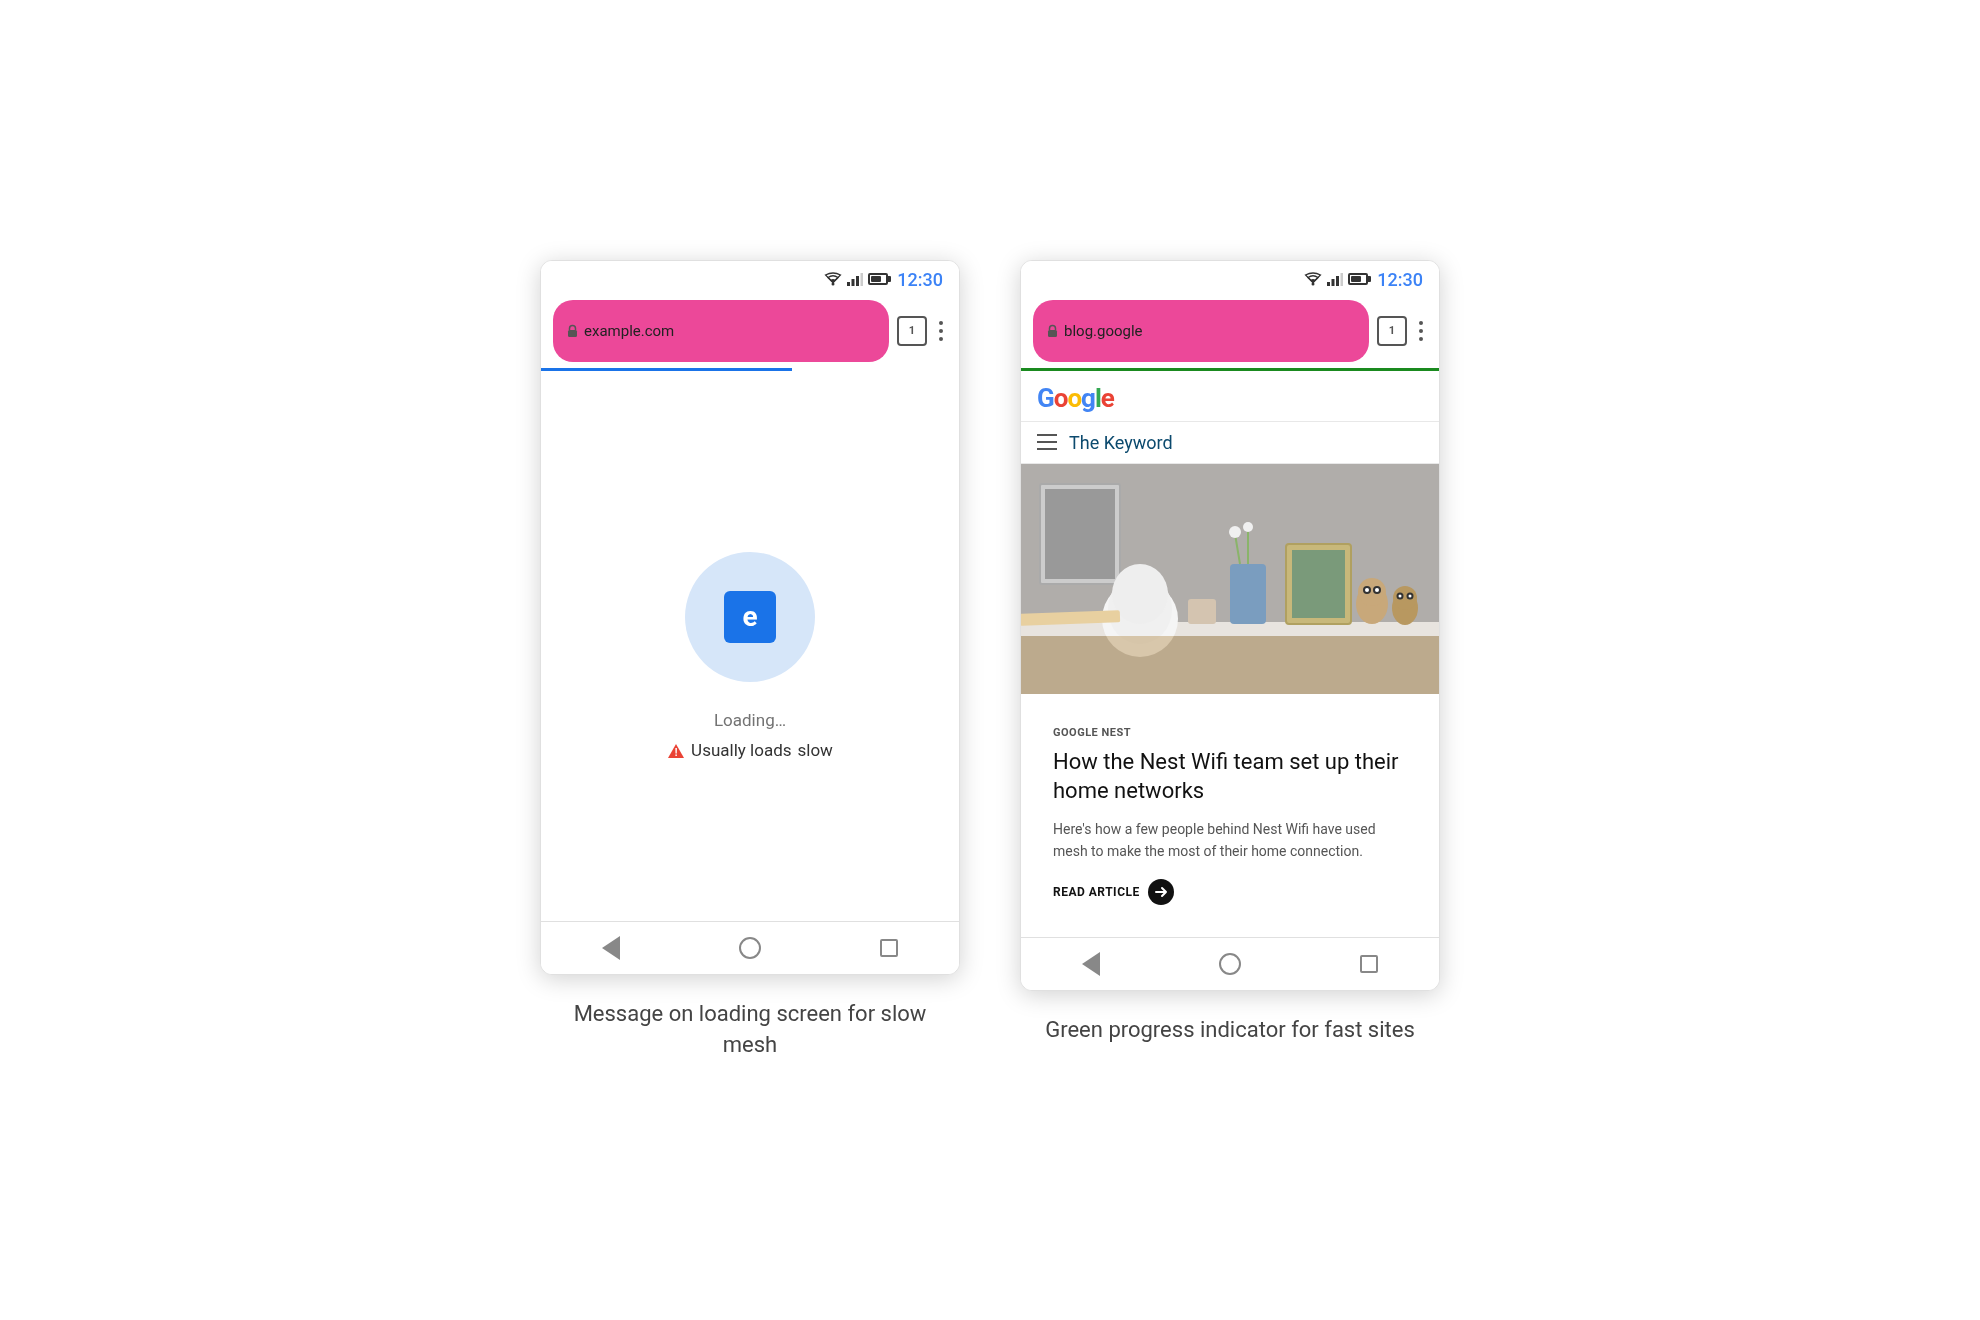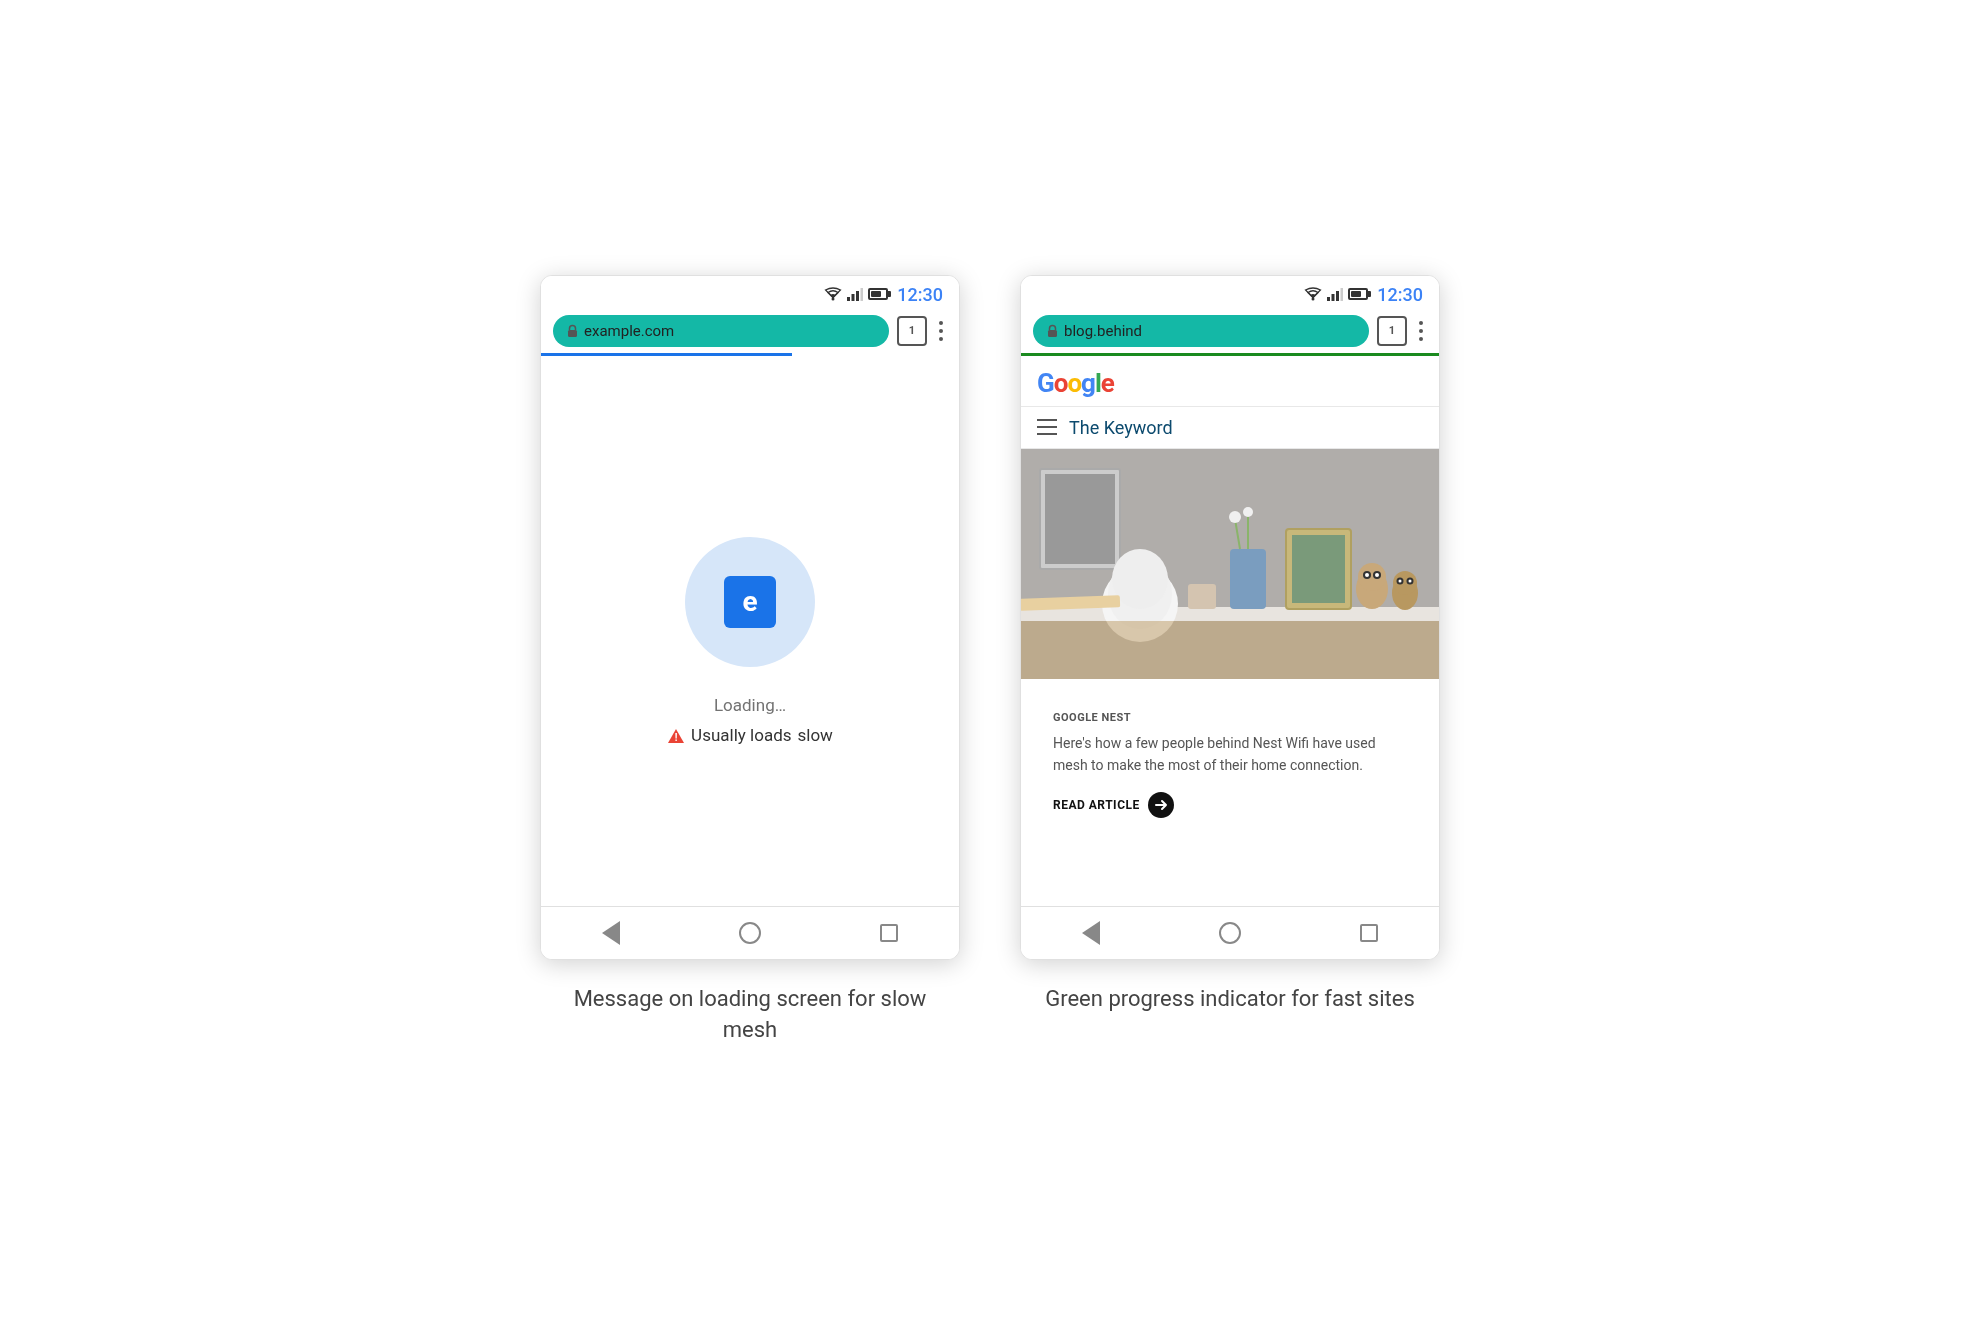--- a/index.html
+++ b/index.html
@@ -109,23 +109,23 @@
 
     .address-bar-row {
       display: flex;
       align-items: center;
       gap: 8px;
       margin-bottom: 6px;
     }
 
     .address-bar {
       flex: 1;
-      background: #14b8a6;
+      background: #ec4899;
       border-radius: 20px;
-      padding: 7px 14px;
+      padding: 22px 14px;
       display: flex;
       align-items: center;
       gap: 6px;
     }
 
     .lock-icon {
       font-size: 12px;
       color: #555;
     }
 
@@ -520,21 +520,21 @@
 
       <div class="chrome-bar">
         <div class="address-bar-row">
           <div class="address-bar">
             <span class="lock-icon">
               <svg width="11" height="14" viewBox="0 0 11 14">
                 <rect x="1" y="6" width="9" height="7" rx="1.5" fill="#555"></rect>
                 <path d="M2.5 6V4.5a3 3 0 0 1 6 0V6" fill="none" stroke="#555" stroke-width="1.5"></path>
               </svg>
             </span>
-            <span class="address-text">blog.behind</span>
+            <span class="address-text">blog.google</span>
           </div>
           <div class="tab-btn">
             <span>1</span>
           </div>
           <div class="menu-dots">
             <div class="menu-dot"></div>
             <div class="menu-dot"></div>
             <div class="menu-dot"></div>
           </div>
         </div>
@@ -605,20 +605,21 @@
 
               <rect x="0" y="172" width="420" height="58" fill="#c4a87a" opacity="0.6"></rect>
 
               <rect x="0" y="148" width="100" height="12" rx="2" fill="#e8d0a0" transform="rotate(-2, 50, 154)"></rect>
             </svg>
           </div>
         </div>
 
         <div class="blog-text-area">
           <div class="blog-category">GOOGLE NEST</div>
+          <div class="blog-title">How the Nest Wifi team set up their home networks</div>
           <div class="blog-excerpt">Here's how a few people behind Nest Wifi have used mesh to make the most of their home connection.</div>
           <div class="read-article-btn">
             <span>READ ARTICLE</span>
             <div class="read-arrow">
               <svg width="14" height="14" viewBox="0 0 14 14">
                 <path d="M2 7h10M8 3l4 4-4 4" stroke="white" stroke-width="2" fill="none" stroke-linecap="round" stroke-linejoin="round"></path>
               </svg>
             </div>
           </div>
         </div>

